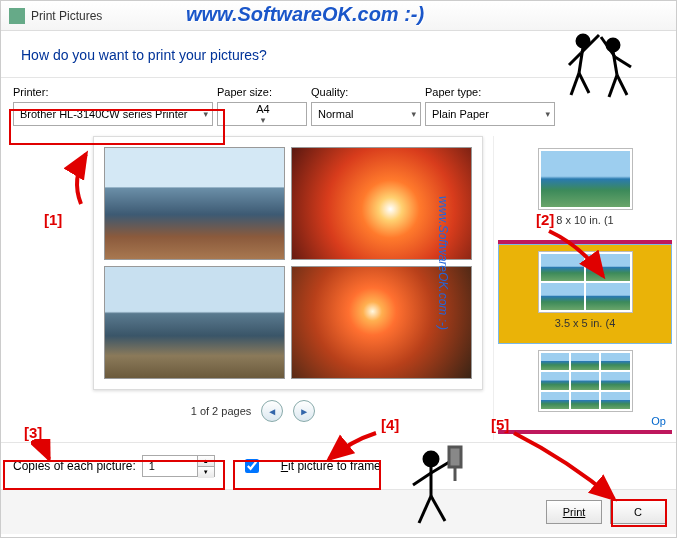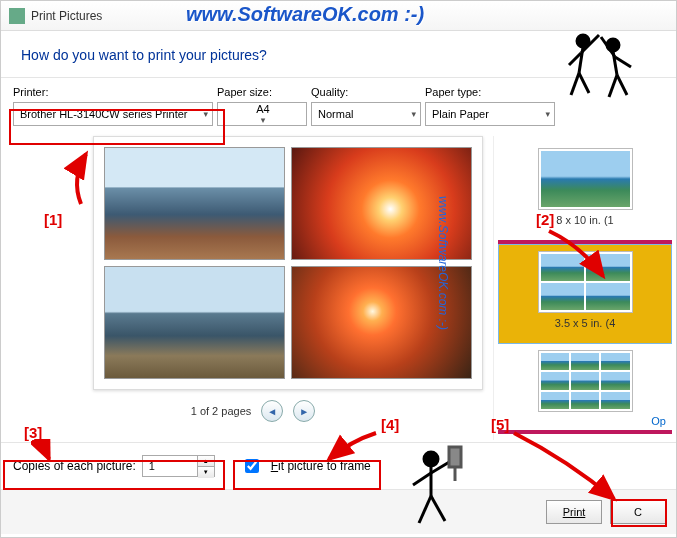--- a/index.html
+++ b/index.html
@@ -144,21 +144,21 @@
   position: relative;
 }
 .spin-wrap { display: flex; align-items: center; gap: 6px; }
 .spin {
   display: flex; border: 1px solid #aaa; height: 22px;
 }
 .spin input { width: 54px; border: none; padding: 0 6px; font-size: 11px; outline: none; }
 .spin-btns { display: flex; flex-direction: column; border-left: 1px solid #aaa; }
 .spin-btns span { width: 16px; height: 11px; font-size: 6px; text-align: center; line-height: 11px; cursor: pointer; background: linear-gradient(#fff,#e8e8e8); }
 .spin-btns span:first-child { border-bottom: 1px solid #aaa; }
-.chk-wrap { display: flex; align-items: flex-end; gap: 12px; }
+.chk-wrap { display: flex; align-items: flex-end; gap: 22px; }
 .chk-wrap input { width: 14px; height: 14px; }
 .options-link {
   position: absolute; right: 10px; top: -28px;
   color: #0066cc; font-size: 11px; cursor: pointer;
 }
 .footer {
   border-top: 1px solid #e5e5e5;
   background: #f5f5f5;
   padding: 10px;
   display: flex; justify-content: flex-end; gap: 8px;

